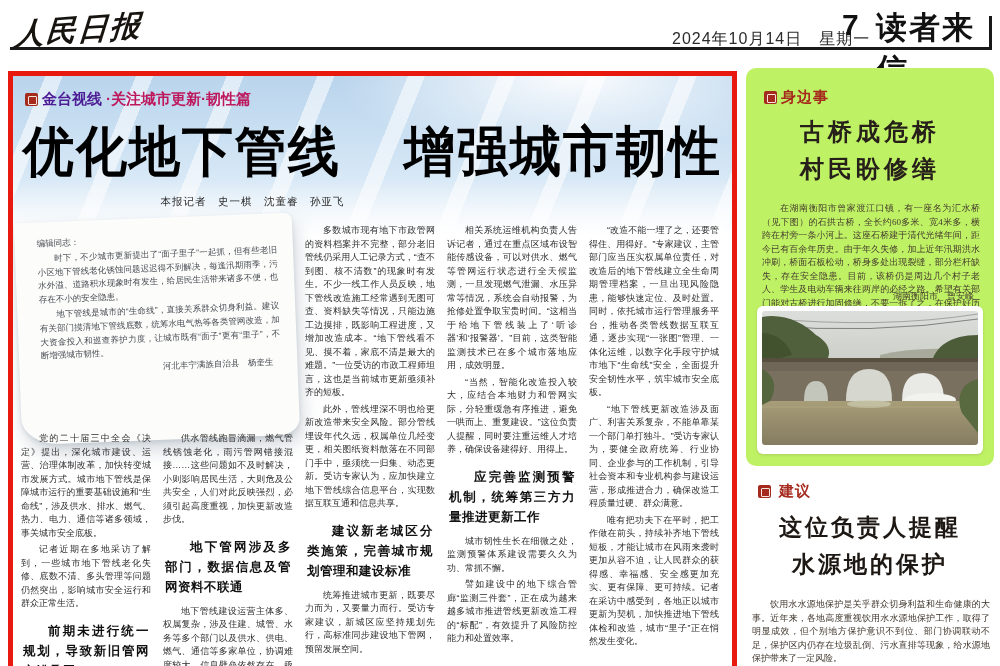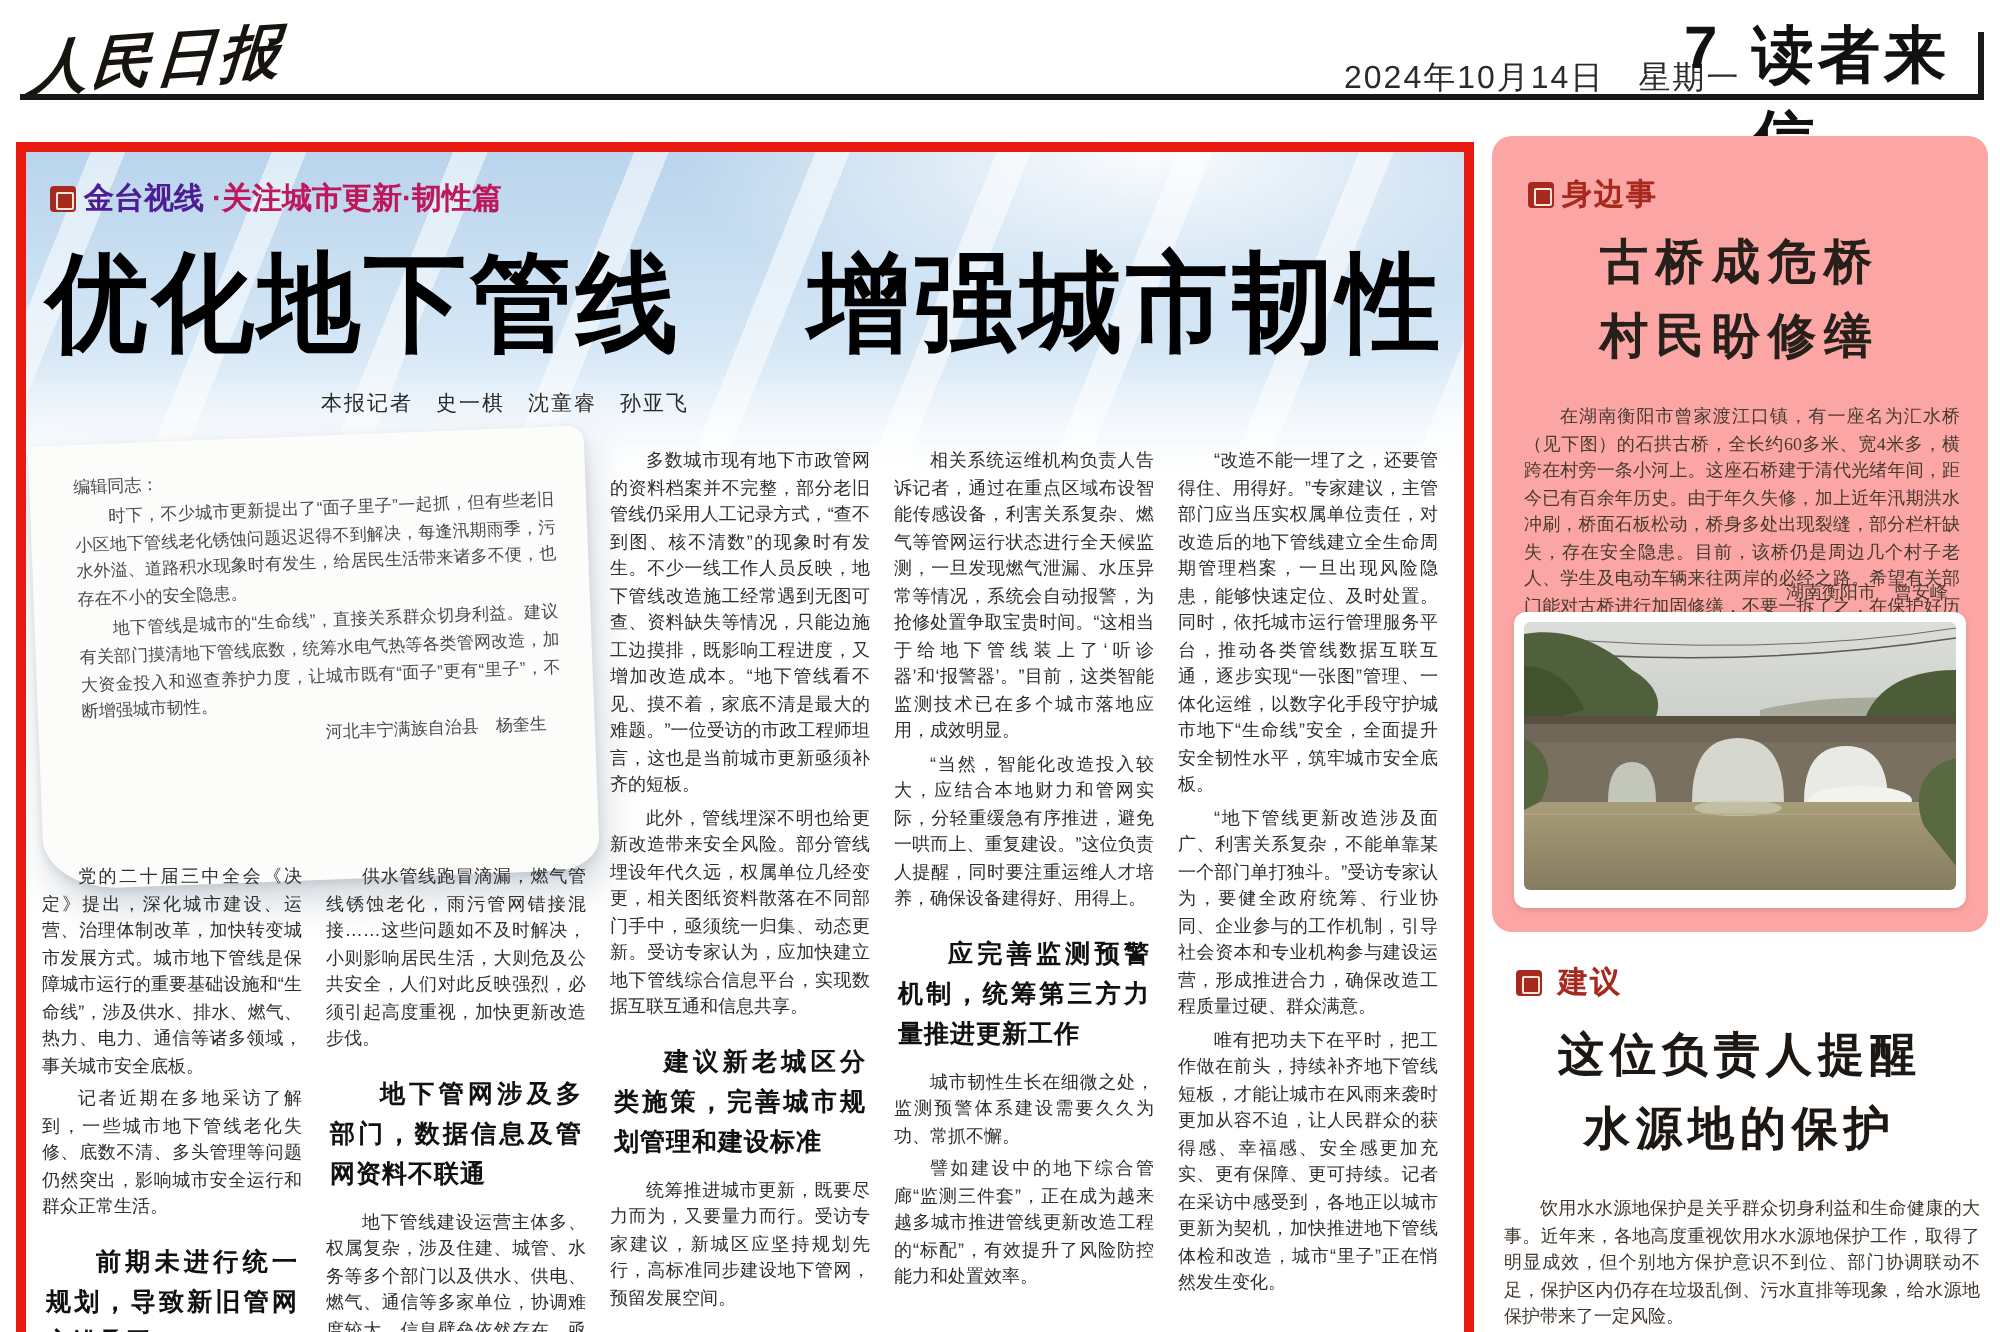--- a/index.html
+++ b/index.html
@@ -53,21 +53,21 @@
   .col p{margin:0 0 3px;text-indent:2em;}
   .col h3{margin:10px 2px 8px;font-size:12.5px;font-weight:900;color:#111;
           line-height:1.6;text-indent:2em;letter-spacing:.5px;}
   .c1{left:8px;  top:356px;height:260px;overflow:hidden;}
   .c2{left:150px;top:356px;height:260px;overflow:hidden;}
   .c3{left:292px;top:148px;height:468px;overflow:hidden;}
   .c4{left:434px;top:148px;height:468px;overflow:hidden;}
   .c5{left:576px;top:148px;height:468px;overflow:hidden;}
 
   
-  .cream-box{position:absolute;left:746px;top:68px;width:248px;height:398px;background:#fca5a5;
+  .cream-box{position:absolute;left:746px;top:68px;width:248px;height:398px;background:#bef264;
              border-radius:10px;box-sizing:border-box;}
   .side-tag{position:absolute;left:18px;top:20px;display:flex;align-items:center;gap:4px;
             font-size:15px;font-weight:bold;color:#a5291d;letter-spacing:1px;}
   .side-title{position:absolute;left:0;right:0;top:46px;margin:0;text-align:center;
               font-family:"Liberation Serif",serif;font-weight:700;font-size:24px;color:#27201a;
               line-height:1.55;letter-spacing:4px;}
   .side-body{position:absolute;left:16px;right:14px;top:134px;margin:0;font-family:"Liberation Serif",serif;
              font-size:9px;line-height:1.5;color:#453a2e;text-align:justify;text-indent:2em;}
   .side-sig{position:absolute;right:20px;top:222px;font-family:"Liberation Serif",serif;
             font-size:9px;color:#453a2e;}
@@ -131,21 +131,21 @@
       <h3>地下管网涉及多部门，数据信息及管网资料不联通</h3>
       <p>地下管线建设运营主体多、权属复杂，涉及住建、城管、水务等多个部门以及供水、供电、燃气、通信等多家单位，协调难度较大，信息壁垒依然存在，亟须打通数据孤岛。</p>
     </div>
     <div class="col c3">
       <p>多数城市现有地下市政管网的资料档案并不完整，部分老旧管线仍采用人工记录方式，“查不到图、核不清数”的现象时有发生。不少一线工作人员反映，地下管线改造施工经常遇到无图可查、资料缺失等情况，只能边施工边摸排，既影响工程进度，又增加改造成本。“地下管线看不见、摸不着，家底不清是最大的难题。”一位受访的市政工程师坦言，这也是当前城市更新亟须补齐的短板。</p>
       <p>此外，管线埋深不明也给更新改造带来安全风险。部分管线埋设年代久远，权属单位几经变更，相关图纸资料散落在不同部门手中，亟须统一归集、动态更新。受访专家认为，应加快建立地下管线综合信息平台，实现数据互联互通和信息共享。</p>
       <h3>建议新老城区分类施策，完善城市规划管理和建设标准</h3>
       <p>统筹推进城市更新，既要尽力而为，又要量力而行。受访专家建议，新城区应坚持规划先行，高标准同步建设地下管网，预留发展空间。</p>
     </div>
     <div class="col c4">
-      <p>相关系统运维机构负责人告诉记者，通过在重点区域布设智能传感设备，利害关系复杂、燃气等管网运行状态进行全天候监测，一旦发现燃气泄漏、水压异常等情况，系统会自动报警，为抢修处置争取宝贵时间。“这相当于给地下管线装上了‘听诊器’和‘报警器’。”目前，这类智能监测技术已在多个城市落地应用，成效明显。</p>
+      <p>相关系统运维机构负责人告诉记者，通过在重点区域布设智能传感设备，可以对供水、燃气等管网运行状态进行全天候监测，一旦发现燃气泄漏、水压异常等情况，系统会自动报警，为抢修处置争取宝贵时间。“这相当于给地下管线装上了‘听诊器’和‘报警器’。”目前，这类智能监测技术已在多个城市落地应用，成效明显。</p>
       <p>“当然，智能化改造投入较大，应结合本地财力和管网实际，分轻重缓急有序推进，避免一哄而上、重复建设。”这位负责人提醒，同时要注重运维人才培养，确保设备建得好、用得上。</p>
       <h3>应完善监测预警机制，统筹第三方力量推进更新工作</h3>
       <p>城市韧性生长在细微之处，监测预警体系建设需要久久为功、常抓不懈。</p>
       <p>譬如建设中的地下综合管廊“监测三件套”，正在成为越来越多城市推进管线更新改造工程的“标配”，有效提升了风险防控能力和处置效率。</p>
     </div>
     <div class="col c5">
       <p>“改造不能一埋了之，还要管得住、用得好。”专家建议，主管部门应当压实权属单位责任，对改造后的地下管线建立全生命周期管理档案，一旦出现风险隐患，能够快速定位、及时处置。同时，依托城市运行管理服务平台，推动各类管线数据互联互通，逐步实现“一张图”管理、一体化运维，以数字化手段守护城市地下“生命线”安全，全面提升安全韧性水平，筑牢城市安全底板。</p>
       <p>“地下管线更新改造涉及面广、利害关系复杂，不能单靠某一个部门单打独斗。”受访专家认为，要健全政府统筹、行业协同、企业参与的工作机制，引导社会资本和专业机构参与建设运营，形成推进合力，确保改造工程质量过硬、群众满意。</p>
       <p>唯有把功夫下在平时，把工作做在前头，持续补齐地下管线短板，才能让城市在风雨来袭时更加从容不迫，让人民群众的获得感、幸福感、安全感更加充实、更有保障、更可持续。记者在采访中感受到，各地正以城市更新为契机，加快推进地下管线体检和改造，城市“里子”正在悄然发生变化。</p>
     </div>

